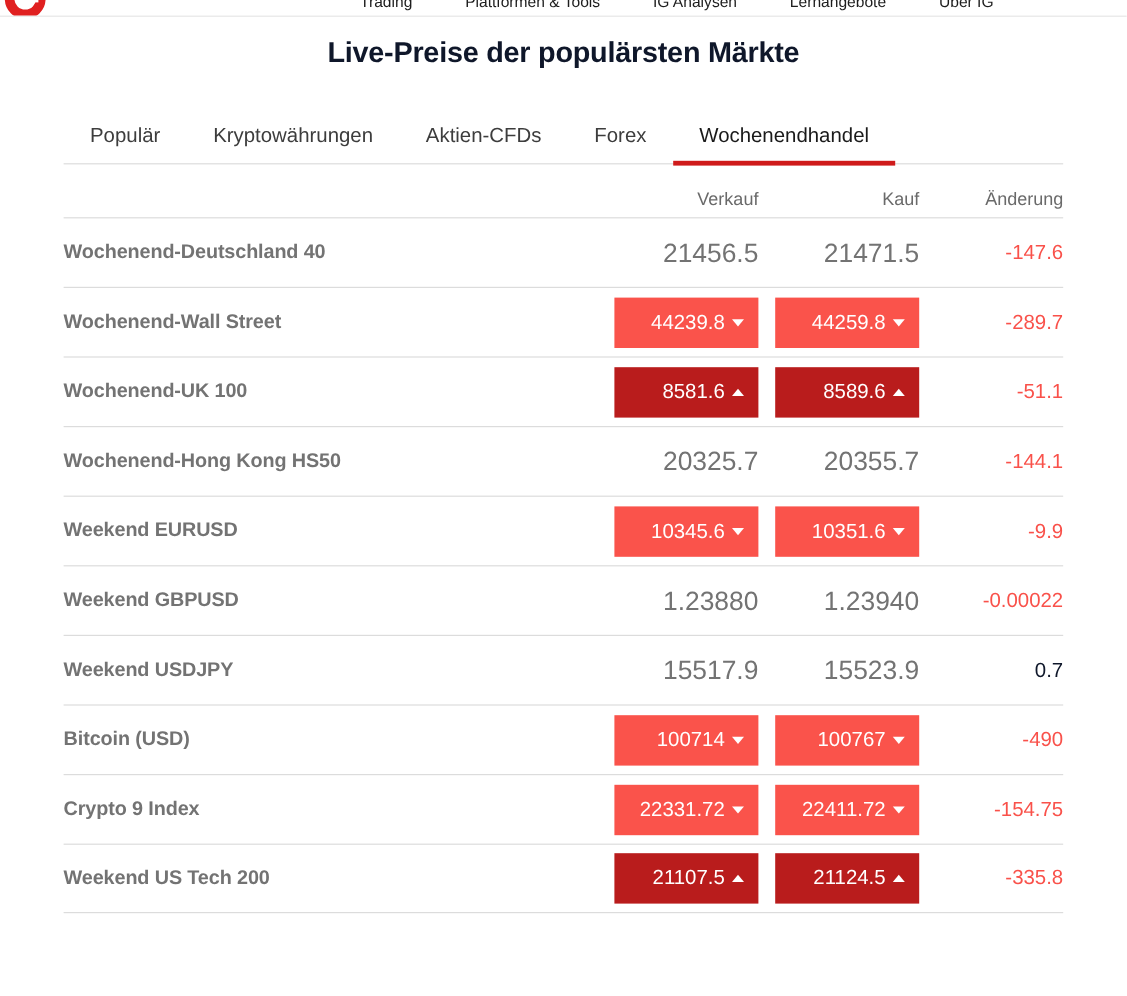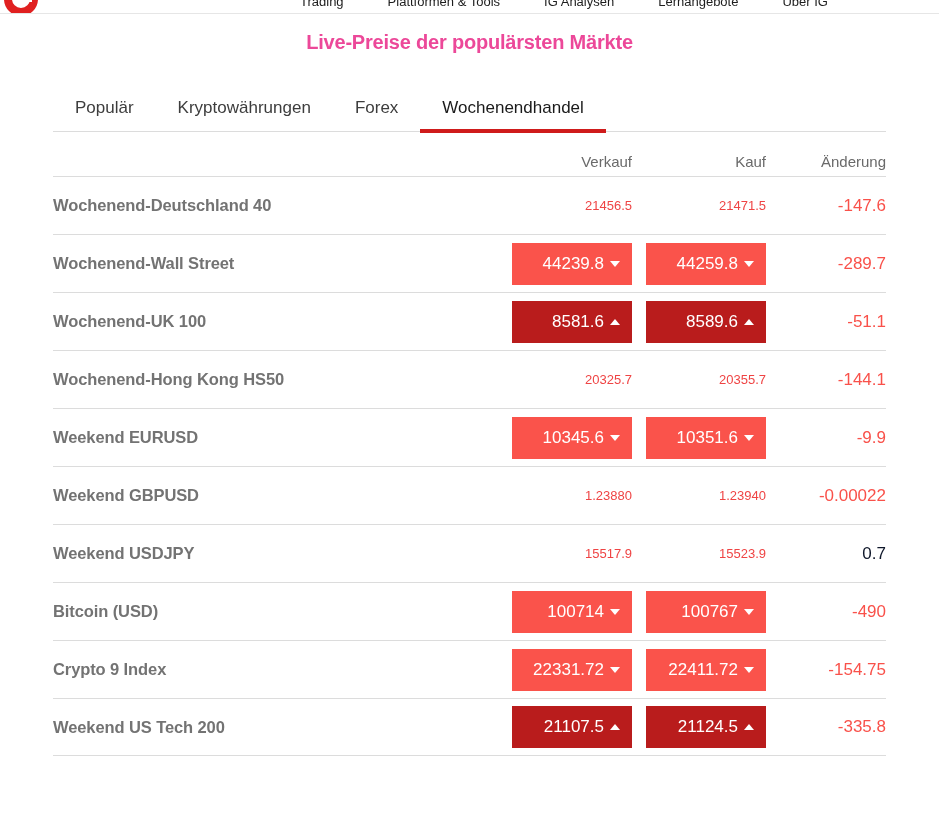--- a/index.html
+++ b/index.html
@@ -50,23 +50,23 @@
     gap: 44px;
     font-size: 13px;
     color: #1d1d1d;
     white-space: nowrap;
   }
   .topnav-items > span { cursor: pointer; }
 
   
   .page-title {
     text-align: center;
-    font-size: 20px;
+    font-size: 24px;
     font-weight: bold;
-    color: #ec4899;
+    color: #0f172a;
     letter-spacing: -0.2px;
     margin: 17px 0 0 0;
     padding: 0 40px;
   }
 
   
   .tabs-wrap {
     margin-top: 44px;
     padding: 0 53px;
     position: relative;
@@ -139,22 +139,22 @@
 
   .inst-name {
     font-size: 16.5px;
     font-weight: bold;
     color: #737373;
     letter-spacing: -0.1px;
     white-space: nowrap;
   }
 
   .price {
-    font-size: 13px;
-    color: #ef4444;
+    font-size: 22px;
+    color: #737373;
   }
   .price-box {
     display: inline-flex;
     align-items: center;
     justify-content: flex-end;
     width: 120px;
     height: 42px;
     box-sizing: border-box;
     padding-right: 12px;
     color: #ffffff;
@@ -194,20 +194,21 @@
       <span>Über IG</span>
     </div>
 </div>
 
 <h1 class="page-title">Live-Preise der populärsten Märkte</h1>
 
 <div class="tabs-wrap">
   <div class="tabs" id="tab-list">
       <div class="tab">Populär</div>
       <div class="tab">Kryptowährungen</div>
+      <div class="tab">Aktien-CFDs</div>
       <div class="tab">Forex</div>
       <div class="tab active">Wochenendhandel</div>
     </div>
   <div class="tabs-underline"></div>
 </div>
 
 <div class="table">
 
   <div class="thead">
     <div class="col-name"></div>

